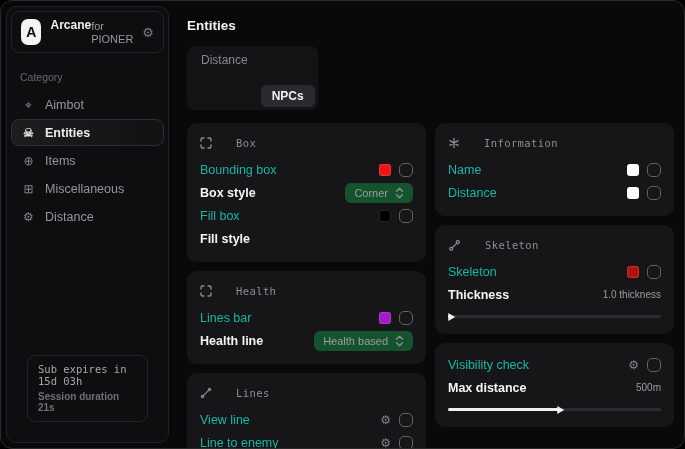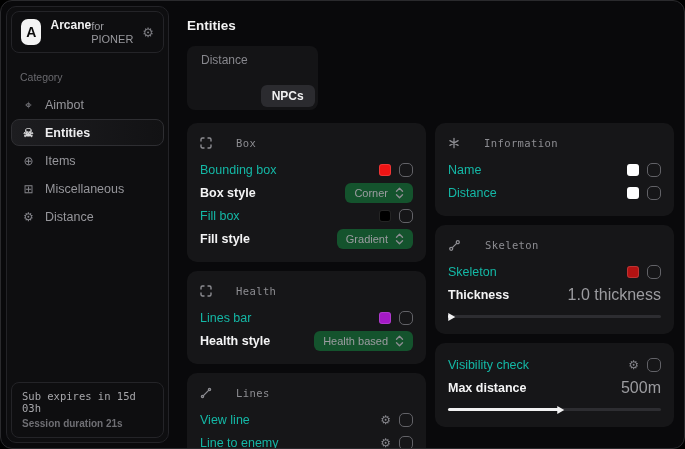--- a/index.html
+++ b/index.html
@@ -24,21 +24,21 @@
 
   .cat-label { margin:14px 13px 8px; font-size:10.5px; color:#69696e; }
   .nav { padding:0 4px; display:flex; flex-direction:column; gap:1px; }
   .nav-item { display:flex; align-items:center; gap:9px; height:27px; padding:0 9px;
               border-radius:8px; color:#96969b; font-size:12.5px; border:1px solid transparent; cursor:pointer; }
   .nav-item .glyph { width:15px; text-align:center; font-size:12px; color:#84848a; }
   .nav-item.active { border-color:#2e2e32; background:linear-gradient(90deg,#1d1d20,#121214);
                      color:#ededef; font-weight:700; }
   .nav-item.active .glyph { color:#d8d8da; }
   .side-spacer { flex:1; }
-  .sub-box { margin:4px; border:1px solid #242428; border-radius:8px; padding:7px 10px 8px; }
+  .sub-box { margin:20px; border:1px solid #242428; border-radius:8px; padding:7px 10px 8px; }
   .sub-line1 { font-family:"DejaVu Sans Mono", monospace; font-size:10.5px; color:#a7a7ab; }
   .sub-line2 { font-size:10px; font-weight:700; color:#6f6f74; margin-top:4px; }
 
   
   .main { flex:1; padding:12px 10px 10px 13px; overflow:hidden; }
   .main-title { font-size:13.5px; font-weight:700; color:#f2f2f3; margin:5px 0 13px; }
   .tabs { display:inline-flex; background:#141416; border-radius:8px; padding:3px; gap:2px; margin-bottom:13px; }
   .tab { padding:4px 11px; border-radius:6px; font-size:12px; color:#87878d; cursor:pointer; }
   .tab.active { background:#2b2b2f; color:#f0f0f1; font-weight:600;margin-top:36px; }
 
@@ -52,21 +52,21 @@
 
   .row { display:flex; align-items:center; justify-content:space-between; min-height:23px; }
   .lbl { font-size:12.5px; color:#14b8a6; }
   .lbl.strong { color:#f4f4f5; font-weight:700; }
   .ctrls { display:flex; align-items:center; gap:8px; }
   .swatch { width:12px; height:12px; border-radius:3px; box-shadow:inset 0 0 0 1px rgba(255,255,255,.14); }
   .checkbox { width:14px; height:14px; border:1.5px solid #626267; border-radius:5px; cursor:pointer; }
   .mini-gear { color:#84848a; font-size:12px; cursor:pointer; }
   .dropdown { display:flex; align-items:center; gap:7px; background:#14532d; border:none; cursor:pointer;
               border-radius:6px; padding:4px 9px; color:#9c9ca1; font-size:11px; font-family:inherit; }
-  .value { font-size:16px; color:#9c9ca0; }
+  .value { font-size:10px; color:#9c9ca0; }
   .track { position:relative; height:3px; background:#2d2d31; border-radius:2px; margin:9px 0 4px; cursor:pointer; }
   .fill  { position:absolute; left:0; top:0; height:100%; background:#f1f1f2; border-radius:2px; }
   .thumb { position:absolute; top:50%; transform:translate(-25%,-50%); width:0; height:0;
            border-top:4px solid transparent; border-bottom:4px solid transparent; border-left:7px solid #f1f1f2; }
 </style>
 </head>
 <body>
 
 <div class="window">
 
@@ -160,27 +160,20 @@
           </div>
           <div class="row">
             <span class="lbl">Fill box</span>
             <span class="ctrls">
               <span class="swatch" style="background: rgb(0, 0, 0);"></span>
               <span class="checkbox"></span>
             </span>
           </div>
           <div class="row">
             <span class="lbl strong">Fill style</span>
-            <button class="dropdown">
-              <span>Gradient</span>
-              <svg width="9" height="12" viewBox="0 0 9 12" fill="none" stroke="#8d8d92" stroke-width="1.4" stroke-linecap="round" stroke-linejoin="round">
-                <path d="M1.5 4.3 L4.5 1.3 L7.5 4.3"></path>
-                  <path d="M1.5 7.7 L4.5 10.7 L7.5 7.7"></path>
-                </svg>
-            </button>
           </div>
         </div>
 
         <div class="card">
           <div class="card-head">
             <span class="card-icon">
               <svg width="12" height="12" viewBox="0 0 12 12" fill="none" stroke="currentColor" stroke-width="1.4" stroke-linecap="round">
                 <path d="M1 4 V2.5 A1.5 1.5 0 0 1 2.5 1 H4"></path>
                   <path d="M8 1 H9.5 A1.5 1.5 0 0 1 11 2.5 V4"></path>
                 <path d="M11 8 V9.5 A1.5 1.5 0 0 1 9.5 11 H8"></path>
@@ -190,21 +183,21 @@
             <span class="card-title">Health</span>
           </div>
           <div class="row">
             <span class="lbl">Lines bar</span>
             <span class="ctrls">
               <span class="swatch" style="background: rgb(164, 26, 198);"></span>
               <span class="checkbox"></span>
             </span>
           </div>
           <div class="row">
-            <span class="lbl strong">Health style</span>
+            <span class="lbl strong">Health line</span>
             <button class="dropdown">
               <span>Health based</span>
               <svg width="9" height="12" viewBox="0 0 9 12" fill="none" stroke="#8d8d92" stroke-width="1.4" stroke-linecap="round" stroke-linejoin="round">
                 <path d="M1.5 4.3 L4.5 1.3 L7.5 4.3"></path>
                   <path d="M1.5 7.7 L4.5 10.7 L7.5 7.7"></path>
                 </svg>
             </button>
           </div>
         </div>
 

